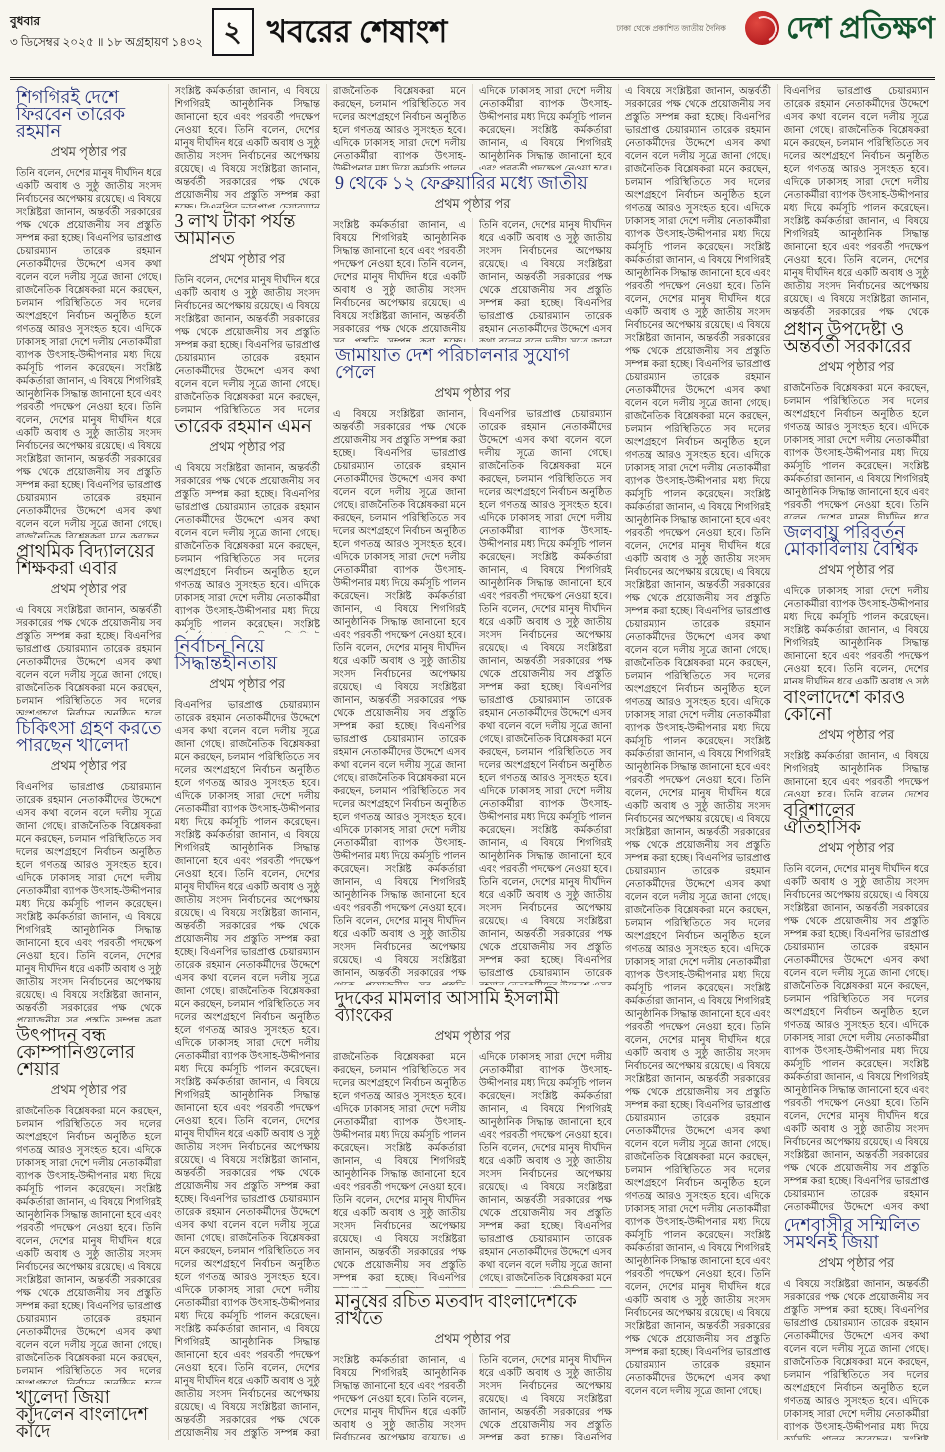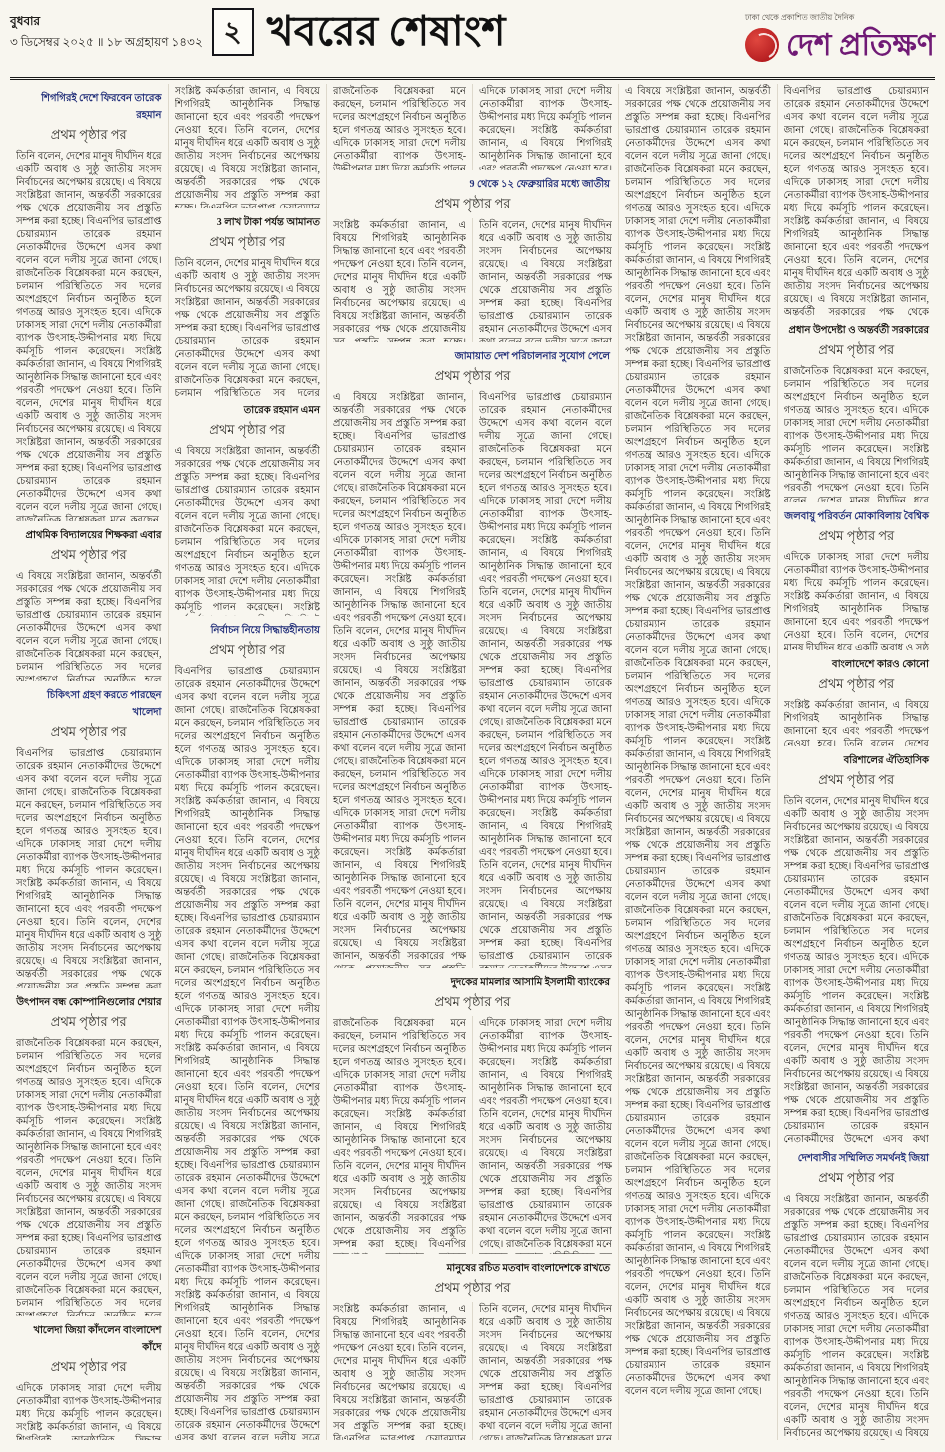--- a/index.html
+++ b/index.html
@@ -7,39 +7,39 @@
   body{width:945px;height:1452px;background:#e9e7e0;font-family:"Liberation Serif","DejaVu Serif",serif}
   .page{width:945px;height:1452px;background:#f8f6ef;color:#1d1b18;padding:8px 10px 0;overflow:hidden;position:relative}
 
   
   .header{display:flex;align-items:flex-start;justify-content:space-between;border-bottom:3px double #1a1a1a;padding-bottom:5px;height:72px}
   .h-left{display:flex;align-items:center;gap:9px}
   .daybox{display:flex;flex-direction:column;justify-content:center;gap:1px}
   .weekday{font-size:12px;font-weight:bold}
   .dateline{font-size:12px;white-space:nowrap}
   .pagenum{border:2px solid #15151a;width:42px;height:48px;display:flex;align-items:center;justify-content:center;font-size:28px;font-weight:bold;line-height:1;background:#fdfcf7}
-  .section-title{font-size:41px;font-weight:bold;line-height:1.05;margin-left:4px;color:#111}
-  .h-right{display:flex;flex-direction:column;align-items:flex-start;gap:4px;padding-top:3px}
+  .section-title{font-size:31px;font-weight:bold;line-height:1.05;margin-left:4px;color:#111}
+  .h-right{display:flex;align-items:center;gap:19px;padding-top:3px}
   .tagline{font-size:8px;color:#5a564e}
   .masthead{display:flex;align-items:center;gap:7px}
   .globe{width:34px;height:34px;border-radius:50%;background:radial-gradient(circle at 35% 35%, #e0473f, #a50d14);position:relative;overflow:hidden;flex:0 0 auto}
   .globe:before{content:"";position:absolute;left:6px;top:5px;width:22px;height:22px;border-radius:50%;border:2px solid rgba(255,255,255,.85);border-left-color:transparent;border-bottom-color:transparent;transform:rotate(20deg)}
-  .masthead-text{font-size:30px;font-weight:bold;color:#701a75;line-height:1;white-space:nowrap}
+  .masthead-text{font-size:30px;font-weight:bold;color:#14532d;line-height:1;white-space:nowrap}
 
   
   .columns{display:flex;height:1356px;overflow:hidden;margin-top:4px}
   .col{flex:1 1 0;min-width:0;padding:0 6px;overflow:hidden}
   .colgroup{flex:2 1 0;min-width:0;padding:0;overflow:hidden}
   .col + .col,.col + .colgroup,.colgroup + .col{border-left:1px solid #ddd8cb}
   .twocol{display:flex;overflow:hidden}
   .subcol{flex:1 1 0;min-width:0;padding:0 6px;overflow:hidden}
   .subcol + .subcol{border-left:1px solid #ddd8cb}
   .colgroup .headline,.colgroup .byline{padding:0 8px}
 
-  .headline{font-weight:bold;text-align:right;font-size:10px;line-height:17px;margin:5px 0 2px}
+  .headline{font-weight:normal;text-align:left;font-size:18px;line-height:17px;margin:5px 0 2px}
   .headline.blue{color:#23307a}
   .headline.black{color:#16130e}
   .byline{font-size:13px;text-align:center;color:#33312c;margin-bottom:3px}
   .body-block{font-size:10px;line-height:13px;text-align:justify;overflow:hidden;color:#262420;word-break:break-word}
 </style>
 </head>
 <body>
 
 <div class="page">
 

